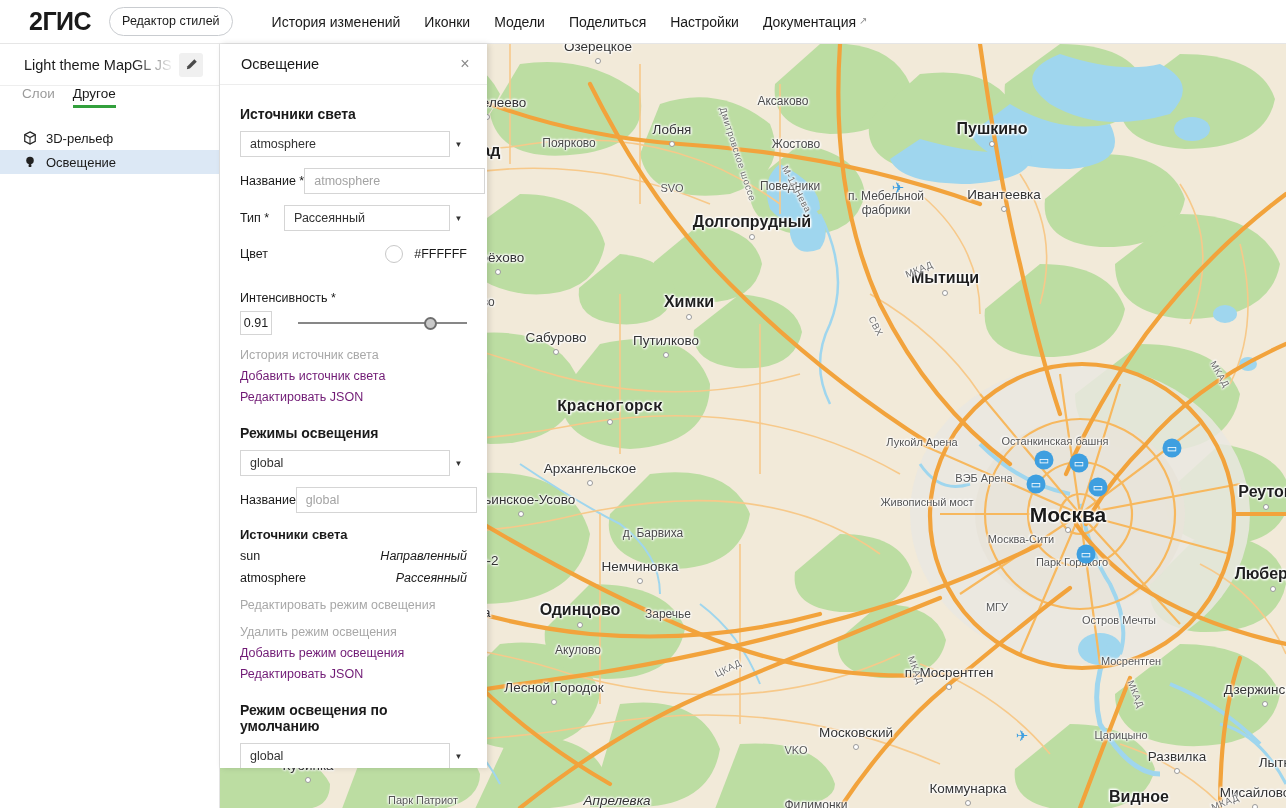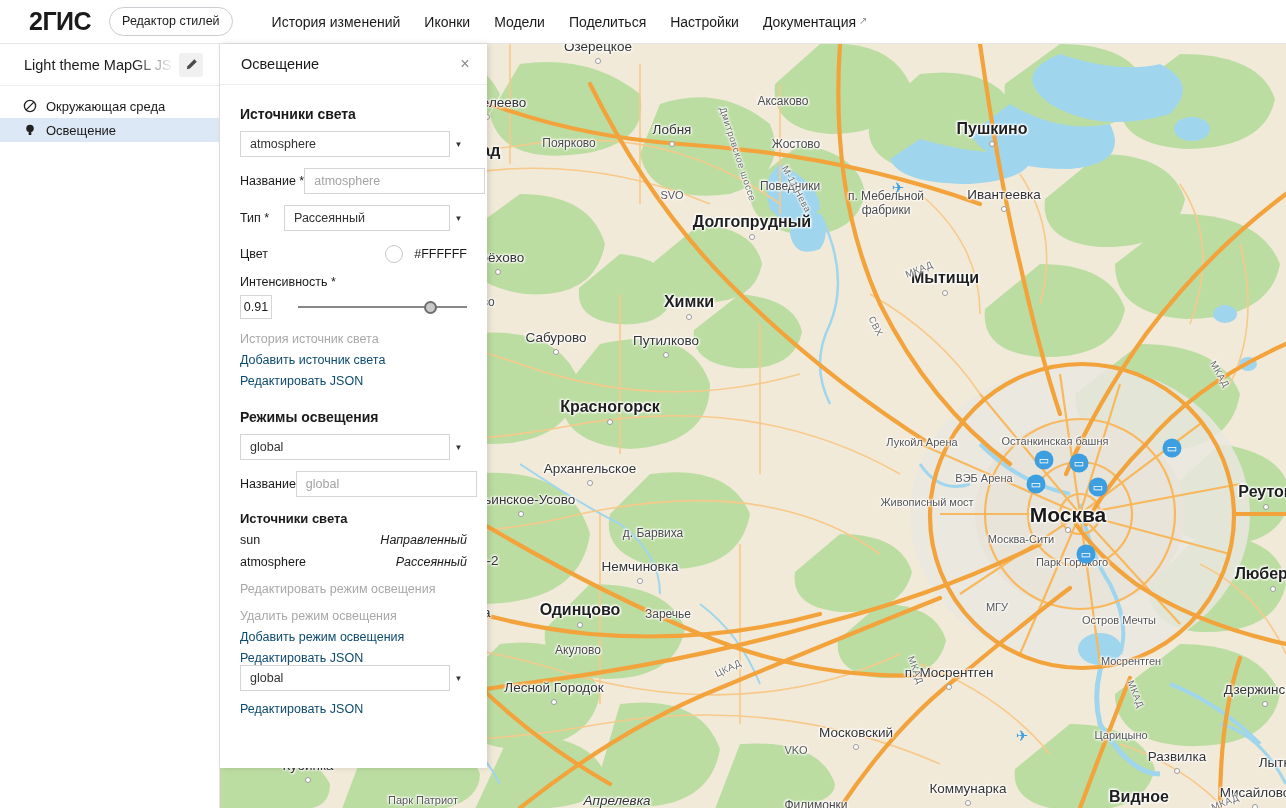--- a/index.html
+++ b/index.html
@@ -116,21 +116,21 @@
   .field-label { font-size: 12.5px; color: #1a1a1a; white-space: nowrap; }
   .text-input {
     flex: 1; height: 26px; border: 1px solid #d5d5d5; background: #fff;
     font-size: 12.5px; color: #333; padding: 0 9px;
     font-family: "Liberation Sans", sans-serif;
   }
   .text-input::placeholder { color: #a3a3a3; }
   .sel-inline { flex: 1; position: relative; height: 26px; }
   .color-row {
     display: flex; align-items: center; justify-content: space-between;
-    margin-bottom: 12px; margin-top: 14px; gap: 12px;
+    margin-bottom: 28px; margin-top: 14px; gap: 12px;
   }
   .color-right { display: flex; align-items: center; gap: 11px; }
   .color-dot {
     width: 18px; height: 18px; border-radius: 50%;
     background: #fff; border: 1px solid #c8c8c8;
   }
   .color-hex { font-size: 12.5px; color: #1a1a1a; }
   .slider-row { display: flex; align-items: center; margin-top: 6px; }
   .num-input {
     width: 32px; height: 24px; border: 1px solid #d5d5d5;
@@ -144,21 +144,21 @@
   }
   .slider-knob {
     position: absolute; top: 6px; width: 13px; height: 13px;
     border-radius: 50%; background: #c9c9c9; border: 2px solid #6e6e6e;
     cursor: pointer;
   }
   .link-dim {
     font-size: 12.5px; color: #a8a8a8; margin-top: 13px; cursor: default;
   }
   .link-blue {
-    font-size: 12.5px; color: #0c4a6e; margin-top: 7px; cursor: pointer;
+    font-size: 12.5px; color: #701a75; margin-top: 7px; cursor: pointer;
   }
   .sub-head {
     font-size: 13px; font-weight: bold; color: #1a1a1a;
     margin-top: 14px; margin-bottom: 7px;
   }
   .kv-row {
     display: flex; justify-content: space-between; align-items: center;
     font-size: 12.5px; color: #1a1a1a; margin-bottom: 8px;
   }
   .kv-val { font-style: italic; }
@@ -371,21 +371,21 @@
         <div class="mlabel m-city" style="left: 234px; top: 107px;">Зеленоград</div>
         <div class="dotmark" style="left: 234px; top: 122px;"></div>
         <div class="mlabel m-vill" style="left: 349px; top: 99px;">Поярково</div>
         <div class="mlabel m-vill" style="left: 570px; top: 142px;">Поведники</div>
         <div class="mlabel m-vill" style="left: 666px; top: 152px;">п. Мебельной</div>
         <div class="mlabel m-vill" style="left: 666px; top: 166px;">фабрики</div>
         <div class="mlabel m-town" style="left: 784px; top: 150px;">Ивантеевка</div>
         <div class="dotmark" style="left: 784px; top: 165px;"></div>
         <div class="mlabel m-town" style="left: 184px; top: 142px;">Андреевка</div>
         <div class="dotmark" style="left: 184px; top: 157px;"></div>
-        <div class="mlabel m-poi" style="left: 452px; top: 151px;">SVO</div>
+        <div class="mlabel m-poi" style="left: 452px; top: 144px;">SVO</div>
         <div class="mlabel m-city" style="left: 532px; top: 178px;">Долгопрудный</div>
         <div class="dotmark" style="left: 532px; top: 193px;"></div>
         <div class="mlabel m-vill" style="left: 76px; top: 175px;">Сысоево</div>
         <div class="mlabel m-city" style="left: 725px; top: 234px;">Мытищи</div>
         <div class="dotmark" style="left: 725px; top: 249px;"></div>
         <div class="mlabel m-town" style="left: 278px; top: 213px;">Брёхово</div>
         <div class="dotmark" style="left: 278px; top: 228px;"></div>
         <div class="mlabel m-vill" style="left: 58px; top: 234px;">Агрогородок</div>
         <div class="mlabel m-vill" style="left: 252px; top: 258px;">Юрлово</div>
         <div class="mlabel m-city" style="left: 469px; top: 258px;">Химки</div>
@@ -394,21 +394,21 @@
         <div class="mlabel m-town" style="left: 110px; top: 277px;">Снегири</div>
         <div class="dotmark" style="left: 110px; top: 292px;"></div>
         <div class="mlabel m-town" style="left: 336px; top: 293px;">Сабурово</div>
         <div class="dotmark" style="left: 336px; top: 308px;"></div>
         <div class="mlabel m-town" style="left: 446px; top: 296px;">Путилково</div>
         <div class="dotmark" style="left: 446px; top: 311px;"></div>
         <div class="mlabel m-town" style="left: 177px; top: 307px;">Дедовск</div>
         <div class="dotmark" style="left: 177px; top: 322px;"></div>
         <div class="mlabel m-town" style="left: 235px; top: 325px;">Нахабино</div>
         <div class="dotmark" style="left: 235px; top: 340px;"></div>
-        <div class="mlabel m-city" style="left: 390px; top: 363px;">Красногорск</div>
+        <div class="mlabel m-city" style="left: 390px; top: 363px; font-family: Liberation Mono, monospace;">Красногорск</div>
         <div class="dotmark" style="left: 390px; top: 378px;"></div>
         <div class="mlabel m-poi" style="left: 835px; top: 397px;">Останкинская башня</div>
         <div class="mlabel m-town" style="left: 205px; top: 377px;">Павловская</div>
         <div class="dotmark" style="left: 205px; top: 392px;"></div>
         <div class="mlabel m-town" style="left: 205px; top: 393px;">Слобода</div>
         <div class="dotmark" style="left: 205px; top: 408px;"></div>
         <div class="mlabel m-vill" style="left: 97px; top: 386px;">Покровское</div>
         <div class="mlabel m-poi" style="left: 702px; top: 398px;">Лукойл Арена</div>
         <div class="mlabel m-town" style="left: 370px; top: 424px;">Архангельское</div>
         <div class="dotmark" style="left: 370px; top: 439px;"></div>
@@ -499,29 +499,33 @@
 
   <div class="sidebar">
     <div class="sidebar-title-row">
       <div class="sidebar-title">Light theme MapGL JS API</div>
       <div class="edit-btn">
         <svg width="13" height="13" viewBox="0 0 16 16">
           <path d="M11.5 1.5l3 3-8.5 8.5-3.7.7.7-3.7z" fill="#4a4a4a"></path>
         </svg>
       </div>
     </div>
+    <div class="tabs">
+      <div class="tab">Слои</div>
+      <div class="tab active">Другое</div>
+    </div>
     <div class="layer-list">
       <div class="layer-item">
         <span class="layer-icon">
           <svg width="14" height="14" viewBox="0 0 16 16">
-              <circle cx="8" cy="8" r="6.4" fill="none" stroke="#222" stroke-width="1.5"></circle>
-              <path d="M3.6 12.4L12.4 3.6" stroke="#222" stroke-width="1.5"></path>
+              <path d="M8 1l6 3.2v7.6L8 15l-6-3.2V4.2z" fill="none" stroke="#222" stroke-width="1.4"></path>
+              <path d="M2 4.2L8 7.5l6-3.3M8 7.5V15" stroke="#222" stroke-width="1.2" fill="none"></path>
             </svg>
         </span>
-        <span>Окружающая среда</span>
+        <span>3D-рельеф</span>
       </div>
       <div class="layer-item selected">
         <span class="layer-icon">
           <svg width="14" height="14" viewBox="0 0 16 16">
               <circle cx="8" cy="6.3" r="4.3" fill="#222"></circle>
               <rect x="6.4" y="10.4" width="3.2" height="3.4" rx="1" fill="#222"></rect>
             </svg>
         </span>
         <span>Освещение</span>
       </div>
@@ -594,20 +598,21 @@
       <div class="kv-row">
         <span>atmosphere</span>
         <span class="kv-val">Рассеянный</span>
       </div>
 
       <div class="link-dim">Редактировать режим освещения</div>
       <div class="link-dim">Удалить режим освещения</div>
       <div class="link-blue">Добавить режим освещения</div>
       <div class="link-blue">Редактировать JSON</div>
 
+      <div class="section-head">Режим освещения по умолчанию</div>
       <div class="select-wrap">
         <div class="select-box">global</div>
         <div class="select-arrow">▼</div>
       </div>
       <div class="link-blue" style="margin-top:4px">Редактировать JSON</div>
     </div>
   </div>
 
 </div>
 

